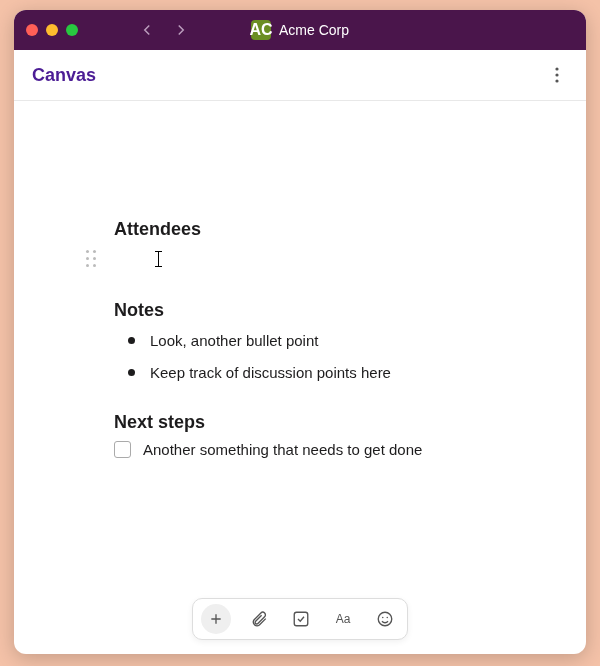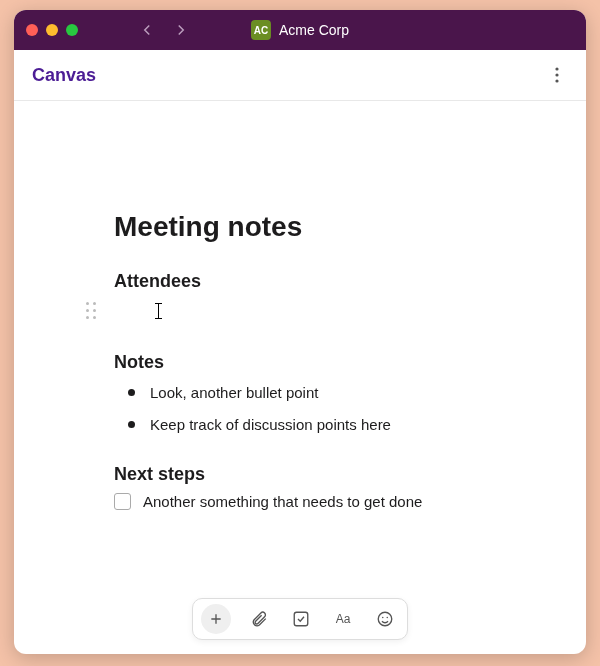--- a/index.html
+++ b/index.html
@@ -66,21 +66,21 @@
     gap: 8px;
     color: #fff;
     font-size: 14px;
     font-weight: 500;
   }
   .ws-badge {
     width: 20px; height: 20px;
     border-radius: 4px;
     background: #6b8e23;
     display:flex;align-items:center;justify-content:center;
-    font-size: 10px; font-weight: 700; color:#fff;
+    font-size: 16px; font-weight: 700; color:#fff;
   }
 
   .header {
     height: 50px;
     display: flex;
     align-items: center;
     justify-content: space-between;
     padding: 0 18px;
     border-bottom: 1px solid #e8e8e8;
     flex-shrink: 0;
@@ -253,21 +253,20 @@
       <svg width="4" height="16" viewBox="0 0 4 16">
           <circle cx="2" cy="2" r="1.6" fill="currentColor"></circle>
           <circle cx="2" cy="8" r="1.6" fill="currentColor"></circle>
           <circle cx="2" cy="14" r="1.6" fill="currentColor"></circle>
         </svg>
     </div>
   </div>
 
   <div class="body">
     <div class="doc">
-      <div class="h1">Meeting notes</div>
 
       <div class="section">
         <div class="h2">Attendees</div>
         <div class="attendee-line">
           <div class="drag-handle">
             <span></span>
               <span></span>
               <span></span>
               <span></span>
               <span></span>

